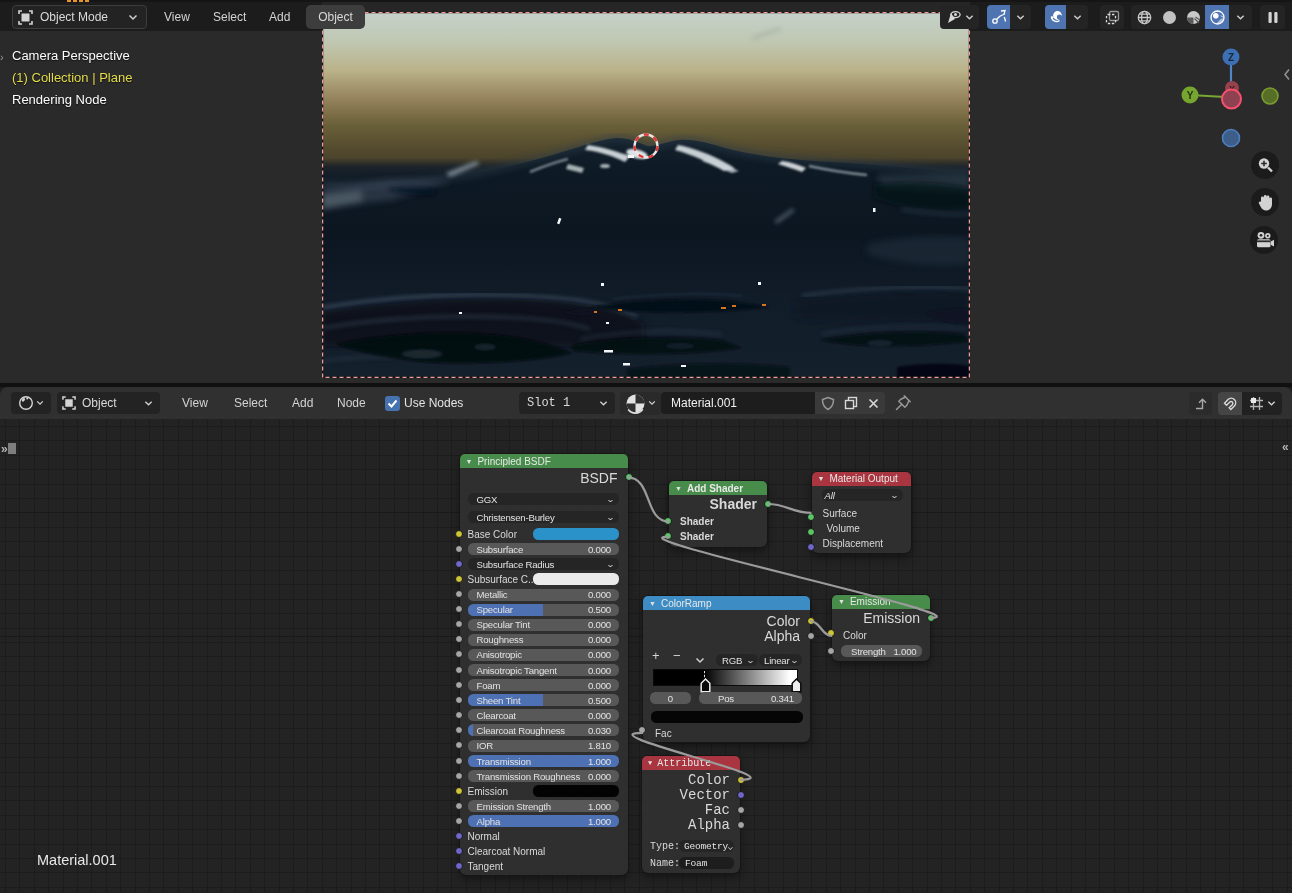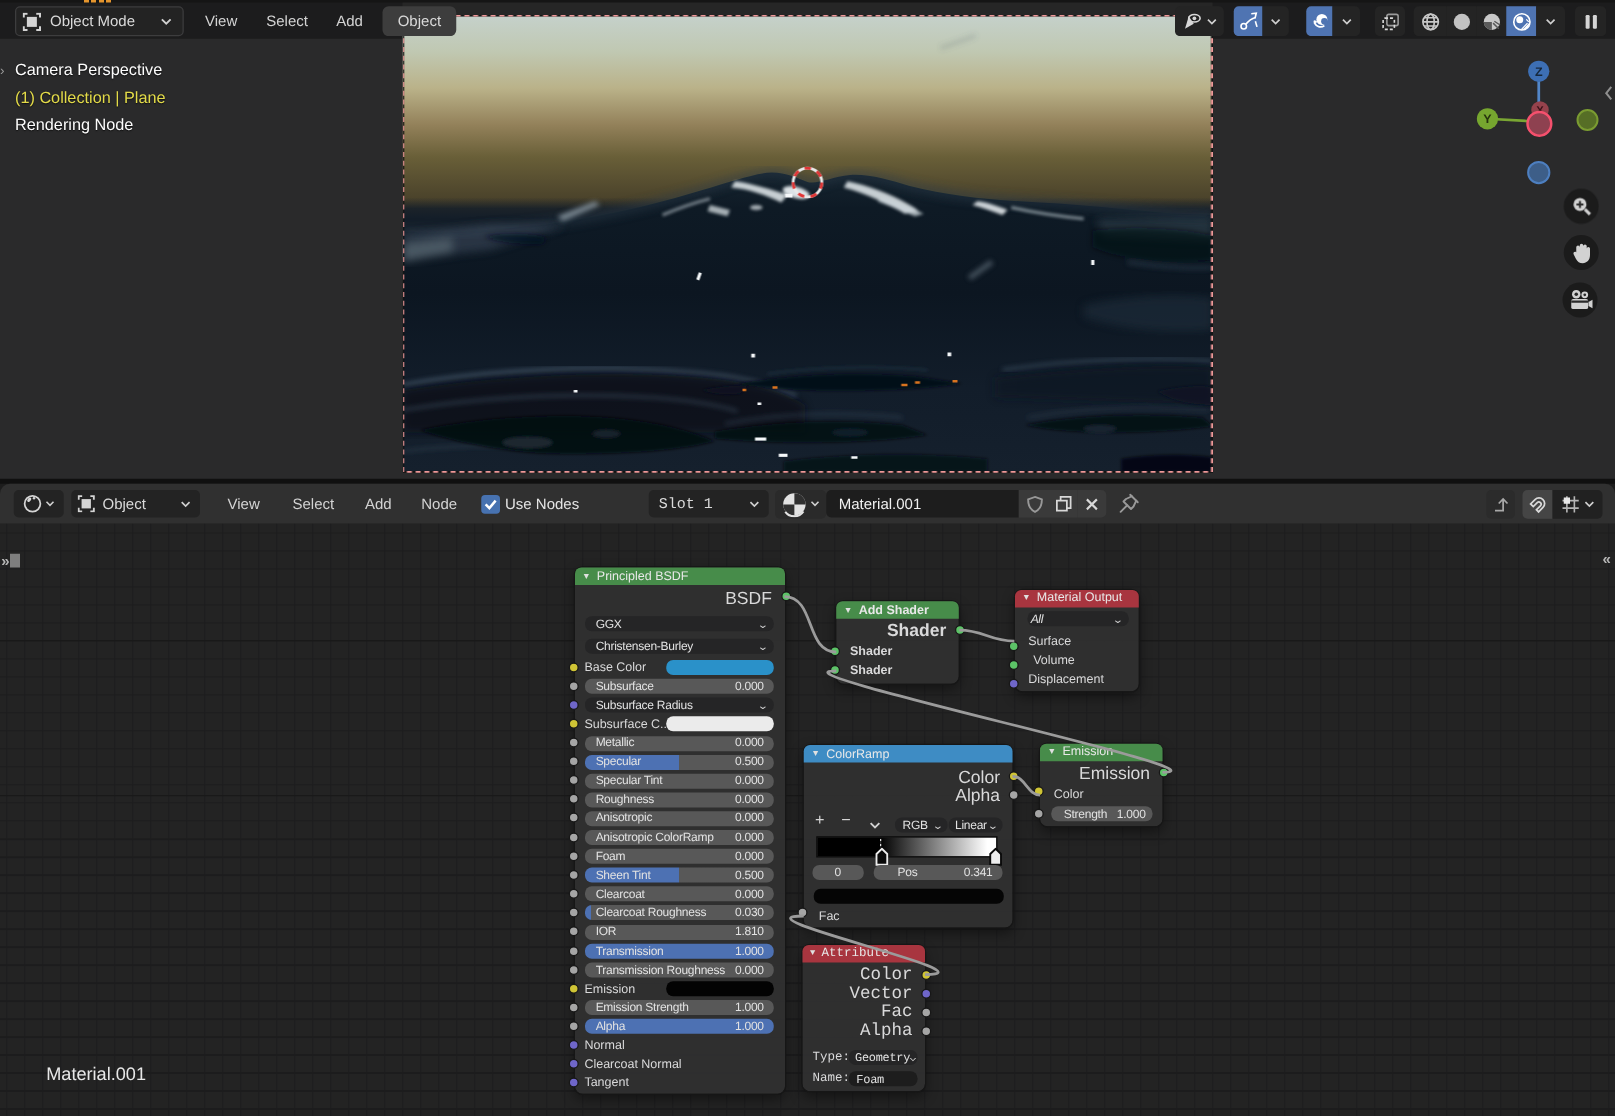--- a/index.html
+++ b/index.html
@@ -484,21 +484,21 @@
             <span class="sl">Roughness</span>
             <span class="sv">0.000</span>
           </div>
         <div class="sock gray sockL" style="top:181px;"></div>
         <div class="wdg slider" style="top:194.5px;">
             <span class="sl">Anisotropic</span>
             <span class="sv">0.000</span>
           </div>
         <div class="sock gray sockL" style="top:196px;"></div>
         <div class="wdg slider" style="top:210px;">
-            <span class="sl">Anisotropic ColorRamp</span>
+            <span class="sl">Anisotropic Tangent</span>
             <span class="sv">0.000</span>
           </div>
         <div class="sock gray sockL" style="top:211.5px;"></div>
         <div class="wdg slider" style="top:225px;">
             <span class="sl">Foam</span>
             <span class="sv">0.000</span>
           </div>
         <div class="sock gray sockL" style="top:226.5px;"></div>
         <div class="wdg fill50" style="top:240px;">
             <span class="sl">Sheen Tint</span>

